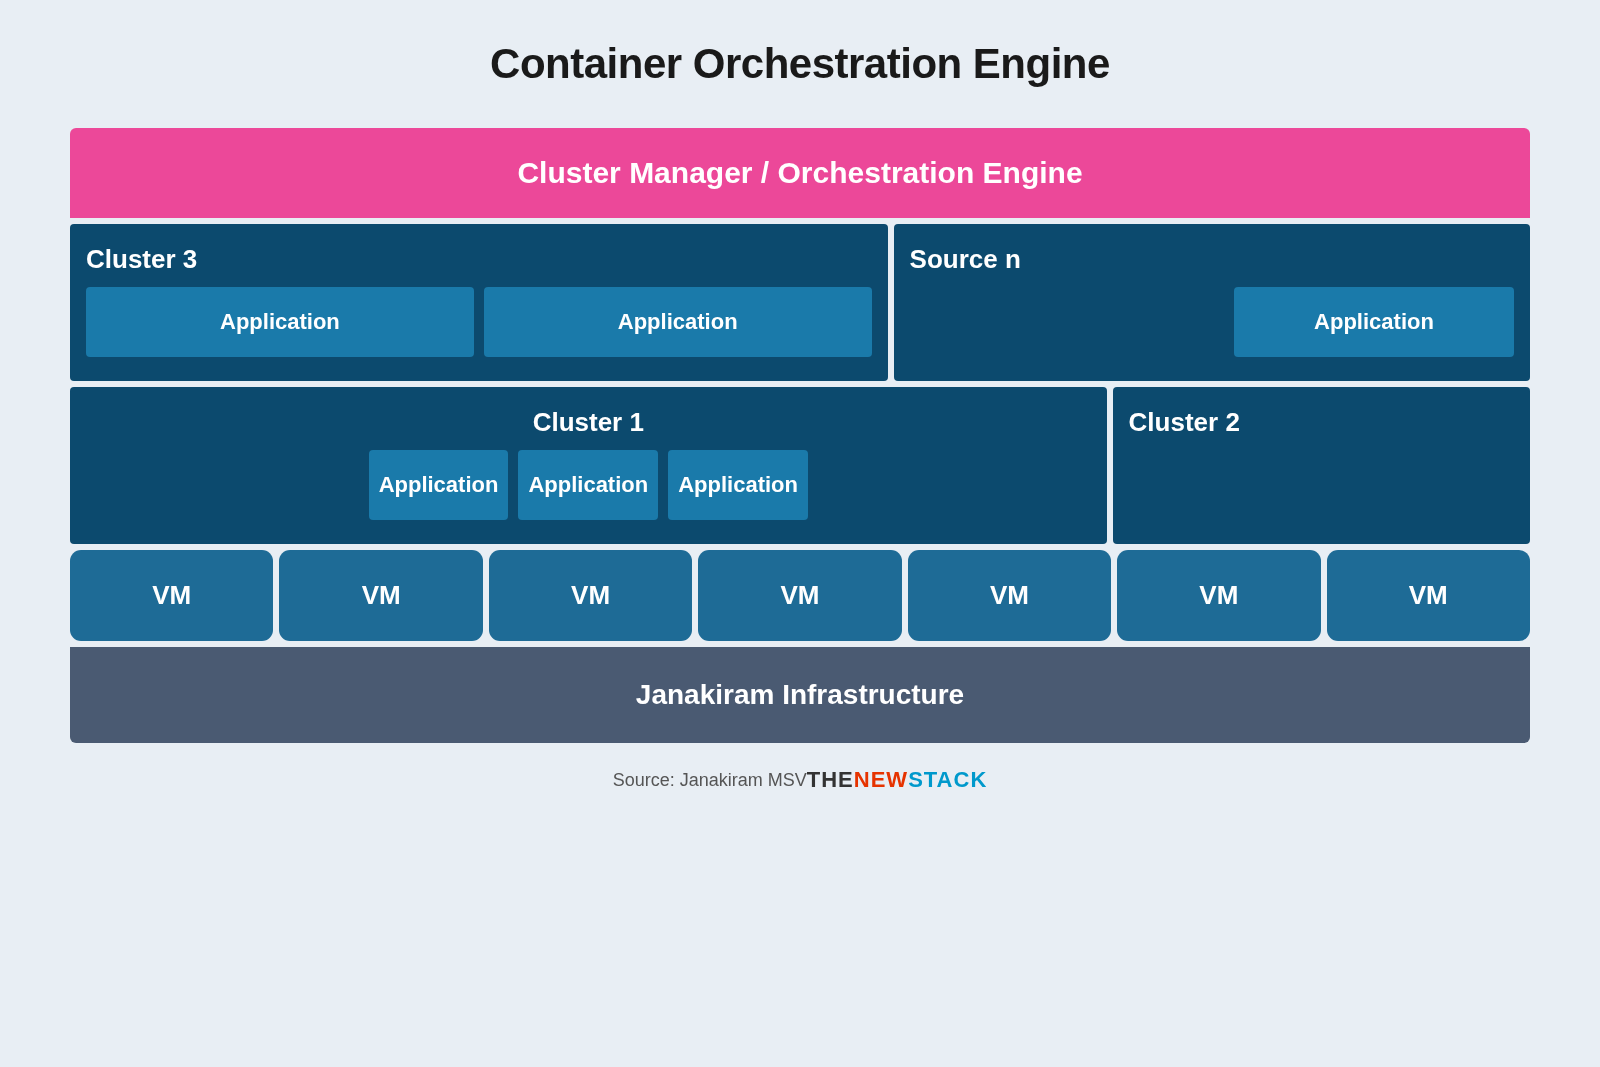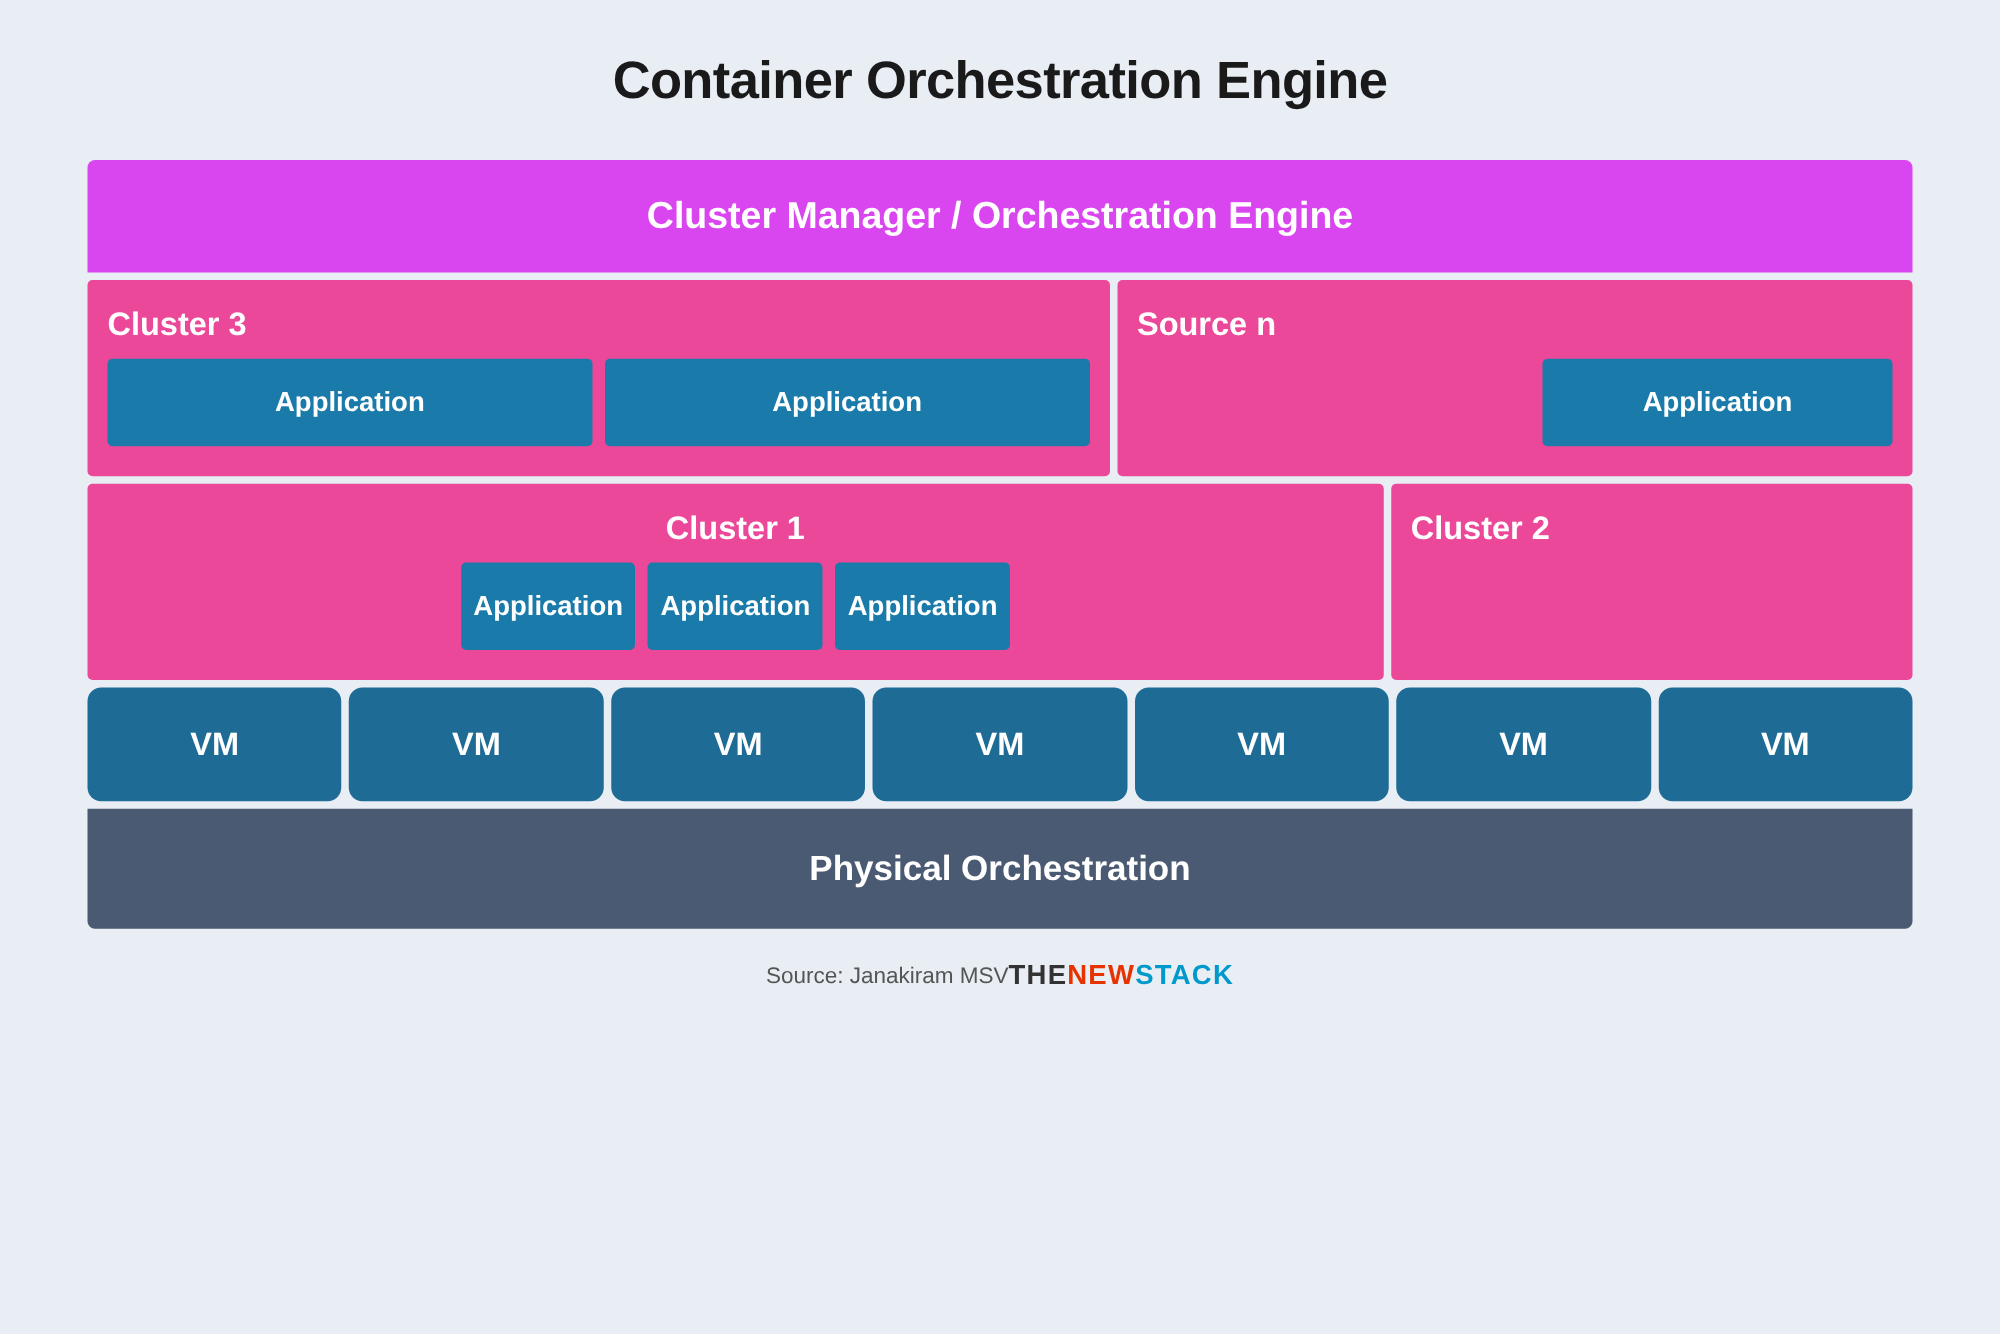--- a/index.html
+++ b/index.html
@@ -28,21 +28,21 @@
     .diagram-wrapper {
       width: 100%;
       max-width: 1460px;
       display: flex;
       flex-direction: column;
       gap: 0;
     }
 
     
     .cluster-manager-row {
-      background-color: #d946ef;
+      background-color: #ec4899;
       border-radius: 6px 6px 0 0;
       padding: 28px 20px;
       display: flex;
       align-items: flex-end;
       justify-content: center;
       margin-bottom: 6px;
     }
 
     .cluster-manager-label {
       color: white;
@@ -59,21 +59,21 @@
 
     
     .clusters-row-bottom {
       display: flex;
       gap: 6px;
       margin-bottom: 6px;
     }
 
     
     .cluster-box {
-      background-color: #ec4899;
+      background-color: #0c4a6e;
       border-radius: 4px;
       padding: 20px 16px 24px 16px;
       display: flex;
       flex-direction: column;
       gap: 12px;
     }
 
     .cluster-box.cluster3 {
       flex: 0 0 56%;
     }
@@ -284,21 +284,21 @@
     </div>
     <div class="vm-box">
       <span class="vm-label">VM</span>
     </div>
     <div class="vm-box">
       <span class="vm-label">VM</span>
     </div>
   </div>
 
   <div class="physical-row">
-    <span class="physical-label">Physical Orchestration</span>
+    <span class="physical-label">Janakiram Infrastructure</span>
   </div>
 
 </div>
 
 <div class="footer">
   <span class="footer-source">Source: Janakiram MSV</span>
   <span class="footer-brand">
     <span class="the">THE</span><span class="new">NEW</span><span class="stack">STACK</span>
   </span>
 </div>

